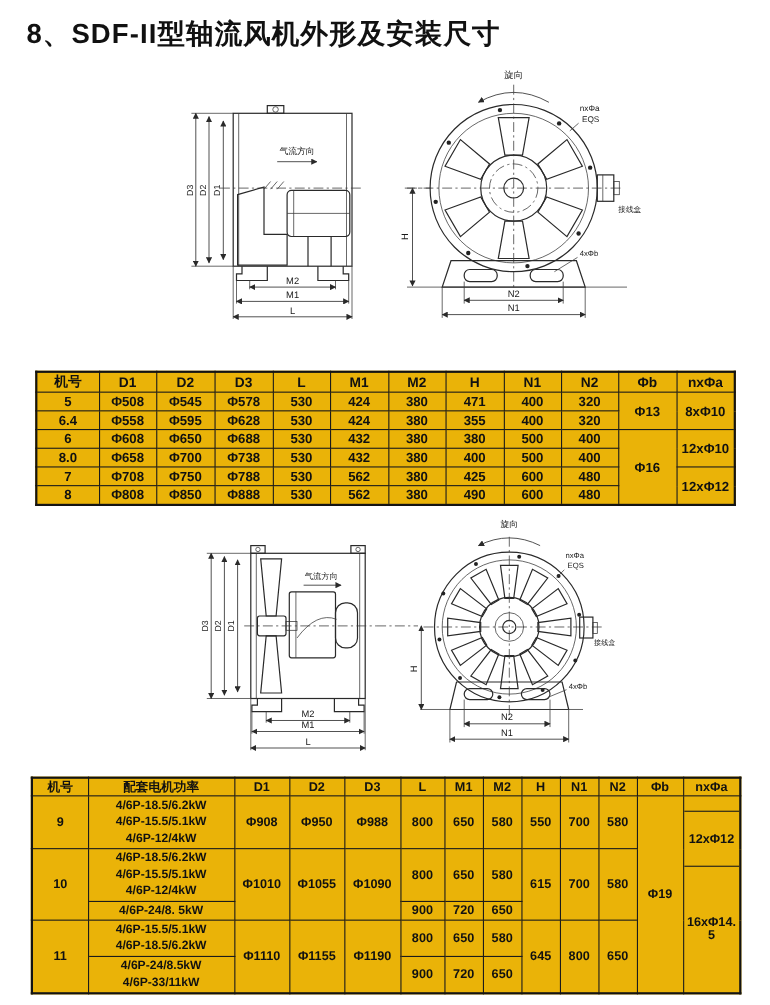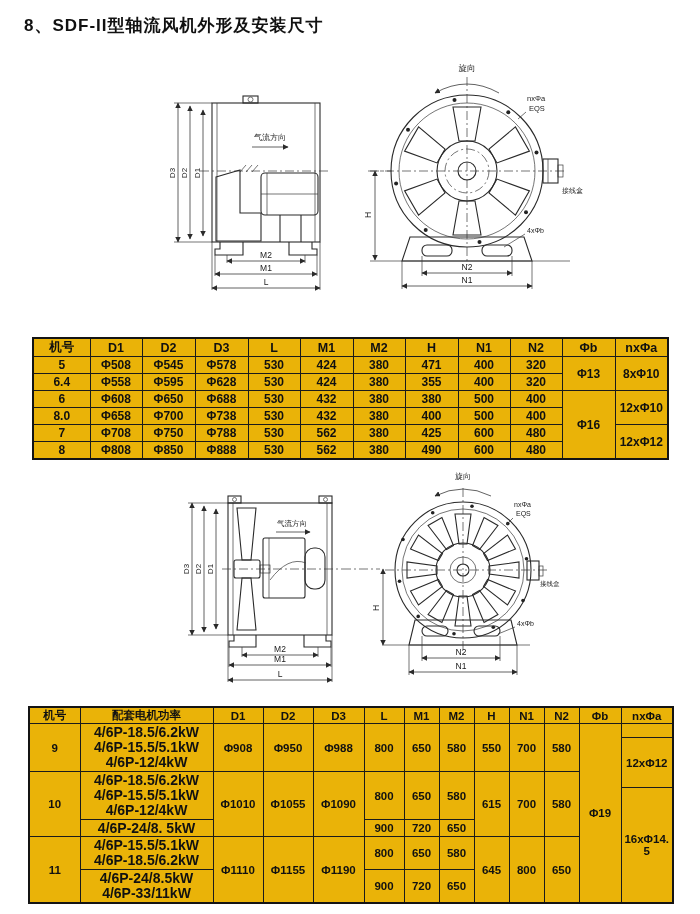--- a/index.html
+++ b/index.html
@@ -1,39 +1,39 @@
 <!DOCTYPE html>
 <html><head>
 <meta charset="utf-8">
 <style>
   html,body{margin:0;padding:0;background:#e8e8e8;}
   .page{position:relative;width:700px;height:914px;background:#ffffff;
         font-family:"Liberation Sans",sans-serif;color:#111;overflow:hidden;}
-  .title{position:absolute;left:24px;top:14px;font-size:17px;font-weight:bold;
+  .title{position:absolute;left:24px;top:14px;font-size:25px;font-weight:bold;
          letter-spacing:1px;white-space:nowrap;}
   svg{position:absolute;}
   svg text{font-family:"Liberation Sans",sans-serif;fill:#1a1a1a;}
   .dwg-line{stroke:#2a2a2a;stroke-width:1.1;fill:none;}
   .dwg-thin{stroke:#3a3a3a;stroke-width:0.7;fill:none;}
   .dwg-dim{stroke:#3a3a3a;stroke-width:0.8;fill:none;}
   .dash{stroke-dasharray:9 3 2 3;}
   .dot{fill:#222;stroke:none;}
   table{position:absolute;border-collapse:collapse;table-layout:fixed;background:#eab308;
         border:2px solid #141414;}
   th,td{border:1px solid #1b1b1b;text-align:center;vertical-align:middle;
         font-weight:bold;padding:0;overflow:hidden;}
   #t1{left:32px;top:337px;width:637px;font-size:12px;}
   #t1 th{height:17px;font-size:12.5px;}
   #t1 td{height:16px;}
   #t2{left:28px;top:706px;width:646px;font-size:11.5px;}
   #t2 th{height:15px;font-size:11.5px;}
   .h48 td{height:47px;}
   .h17 td{height:16px;margin-top:11px;}
   .h33 td{height:32px;}
-  .motor{white-space:pre-line;line-height:15px;font-size:14px;}
+  .motor{white-space:pre-line;line-height:15px;font-size:11px;}
   td.nxa-stack{padding:0;vertical-align:top;}
   .stack{display:flex;flex-direction:column;height:177px;}
   .stack>div{display:flex;align-items:center;justify-content:center;}
   .s1{height:13px;border-bottom:1px solid #1b1b1b;}
   .s2{height:49px;border-bottom:1px solid #1b1b1b;}
   .s3{flex:1;}
 </style>
 </head>
 <body>
 

